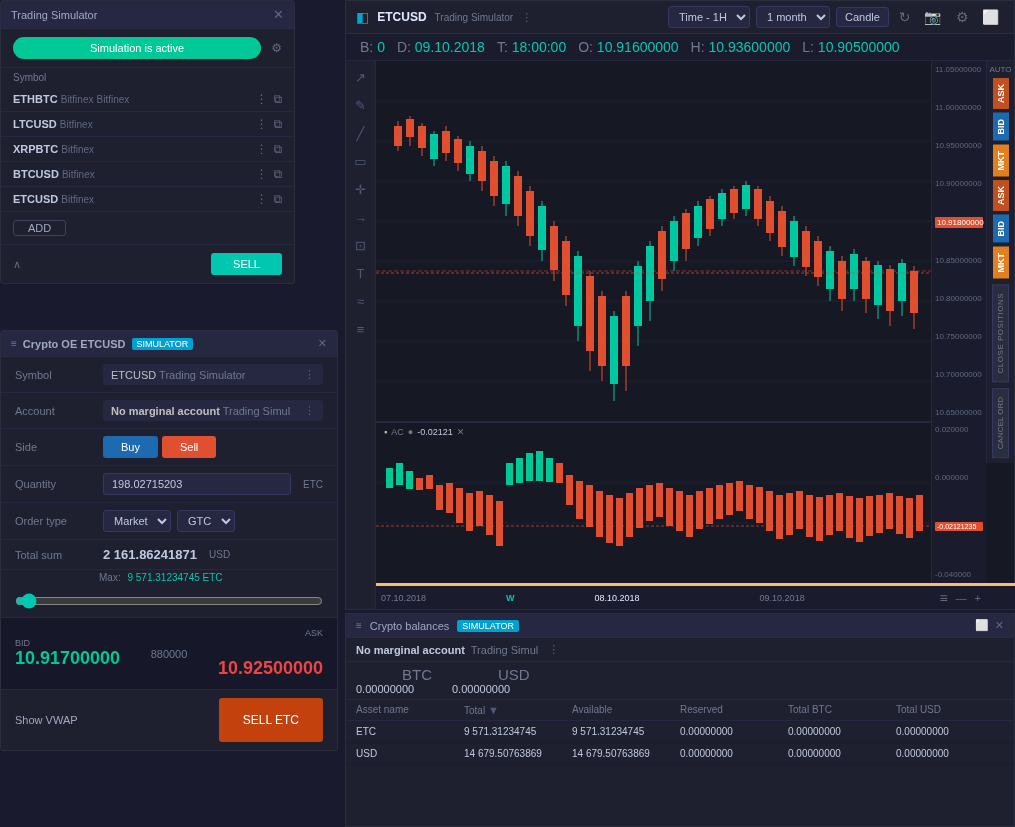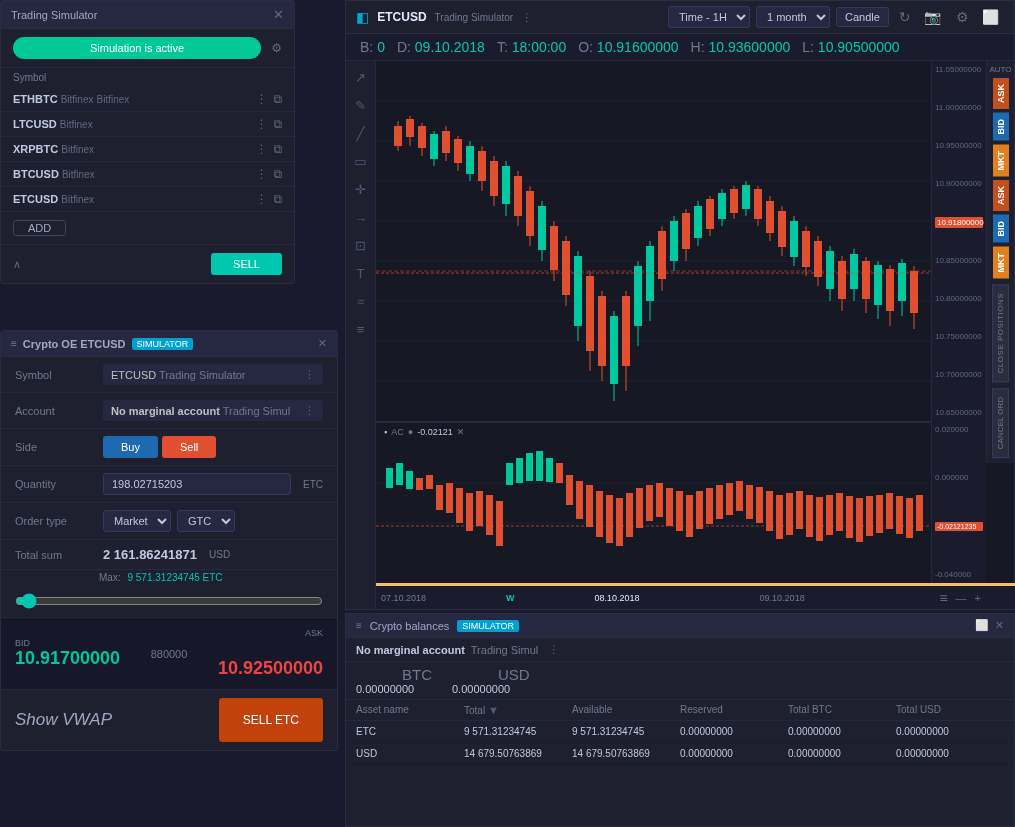--- a/index.html
+++ b/index.html
@@ -197,21 +197,21 @@
     .spread-val { color: #707890; font-size: 11px; flex: 1; text-align: center; }
     .ask-label { color: #707890; font-size: 9px; text-align: right; }
     .ask-price { color: #ef4444; font-size: 18px; font-weight: bold; margin-top: 20px; }
     .vwap-row {
       display: flex;
       align-items: center;
       justify-content: space-between;
       padding: 8px 14px;
       border-top: 1px solid #252840;
     }
-    .show-vwap { color: #a0a8c0; font-size: 17px; font-style: italic; }
+    .show-vwap { color: #a0a8c0; font-size: 11px; }
     .sell-etc-btn {
       background: #c2410c;
       color: #fff;
       border: none;
       border-radius: 3px;
       padding: 15px 24px;
       font-size: 12px;
       cursor: pointer;
       font-weight: normal;
     }

